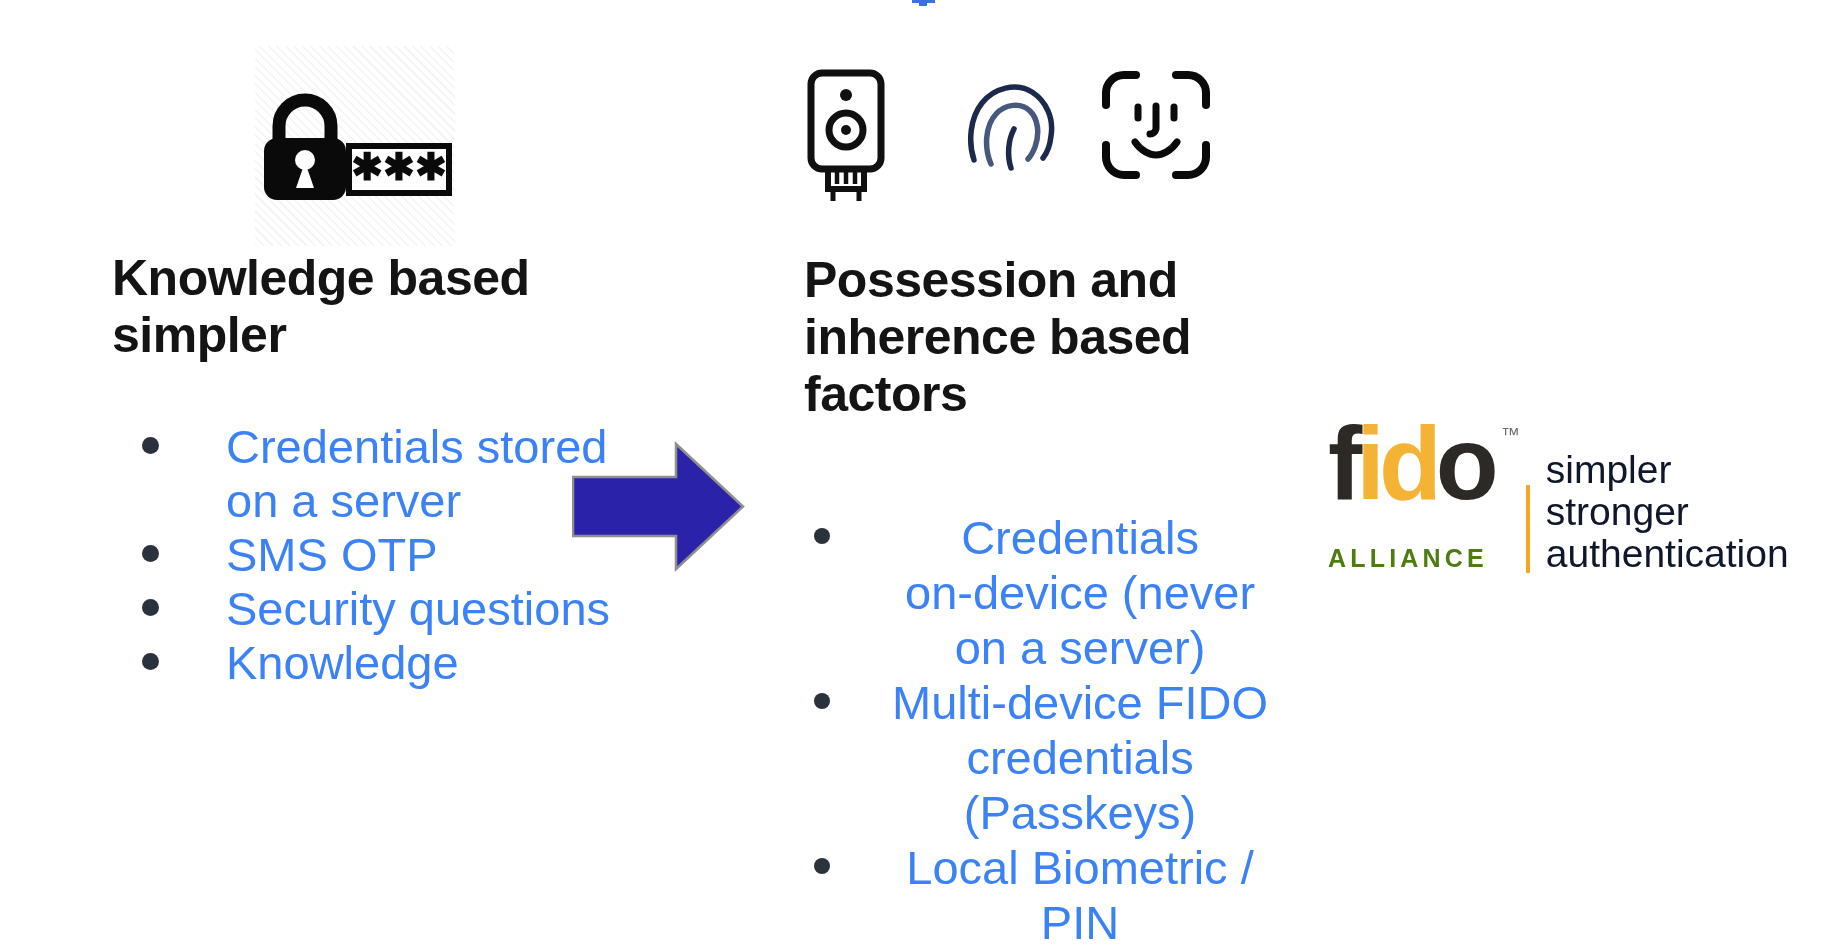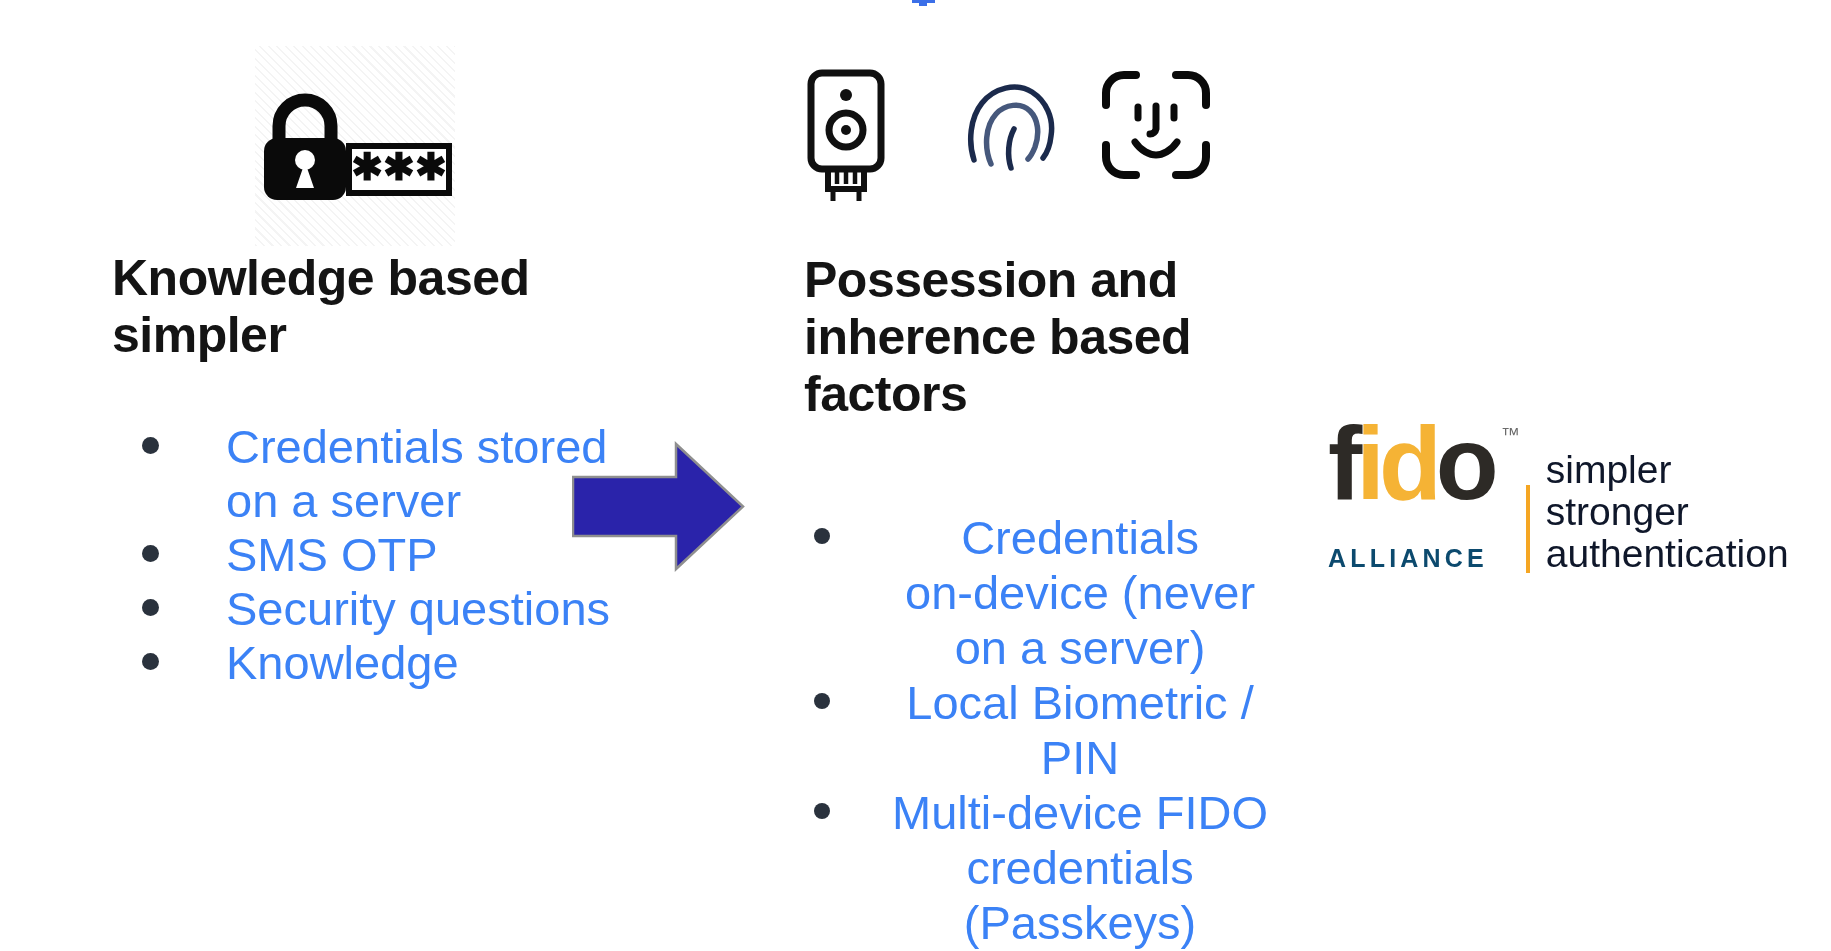--- a/index.html
+++ b/index.html
@@ -40,21 +40,21 @@
   .list-mid{left:800px;top:510px;font-size:47px;line-height:55px;}
   .list-mid li{padding-left:92px;text-align:center;}
   .list-mid li::before{left:14px;top:18px;width:16px;height:16px;}
 
   
   .fido-block{left:1328px;top:418px;display:flex;align-items:flex-end;}
   .fido-word{font-size:103px;font-weight:700;letter-spacing:-6px;line-height:92px;white-space:nowrap;}
   .fido-dark{color:#2d2a26;}
   .fido-gold{color:#f5b335;}
   .fido-tm{font-size:19px;font-weight:400;color:#6b6b6b;letter-spacing:0;position:relative;top:-58px;left:8px;}
-  .fido-alliance{font-size:25px;font-weight:700;letter-spacing:4.2px;color:#0c4a6e;margin-top:5px;}
+  .fido-alliance{font-size:25px;font-weight:700;letter-spacing:4.2px;color:#4d7c0f;margin-top:5px;}
   .fido-sep{width:4px;height:88px;background:#f5a623;margin:0 16px 0 14px;}
   .fido-tagline{font-size:39px;line-height:42px;color:#0f172a;white-space:pre-line;margin-bottom:-2px;}
 
   svg{display:block;}
 </style>
 </head>
 <body>
 
 <div class="abs top-marker"></div>
 
@@ -127,25 +127,25 @@
 </div>
 
 <div class="abs heading heading-mid">Possession and
 inherence based
 factors</div>
 
 <ul class="abs blist list-mid">
   <li>Credentials
 on-device (never
 on a server)</li>
-  <li>Local Biometric /
-PIN</li>
   <li>Multi-device FIDO
 credentials
 (Passkeys)</li>
+  <li>Local Biometric /
+PIN</li>
 </ul>
 
 <div class="abs fido-block">
   <div>
     <div class="fido-word"><span class="fido-dark">f</span><span class="fido-gold">i</span><span class="fido-gold">d</span><span class="fido-dark">o</span><span class="fido-tm">™</span>
     </div>
     <div class="fido-alliance">ALLIANCE</div>
   </div>
   <div class="fido-sep"></div>
   <div class="fido-tagline">simpler

